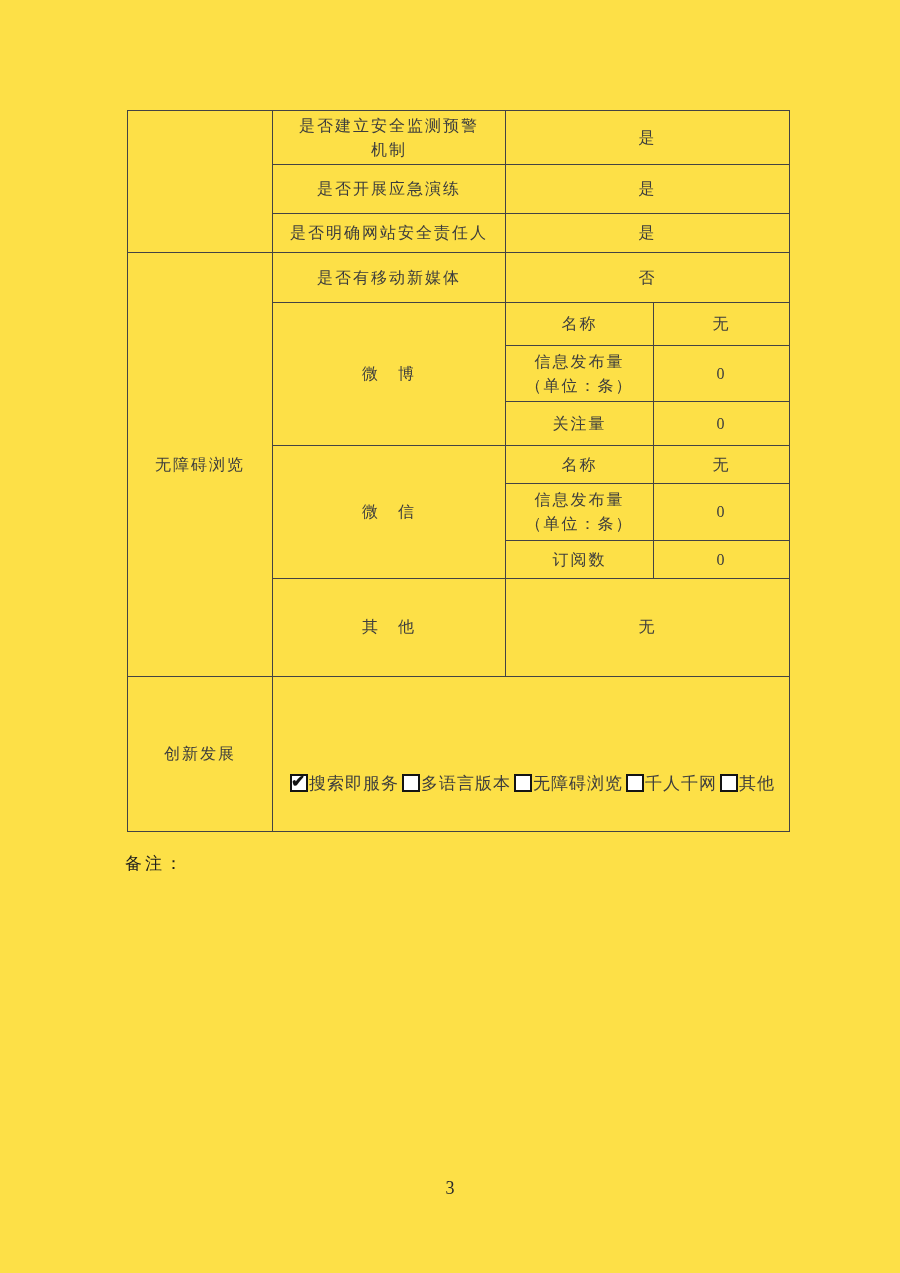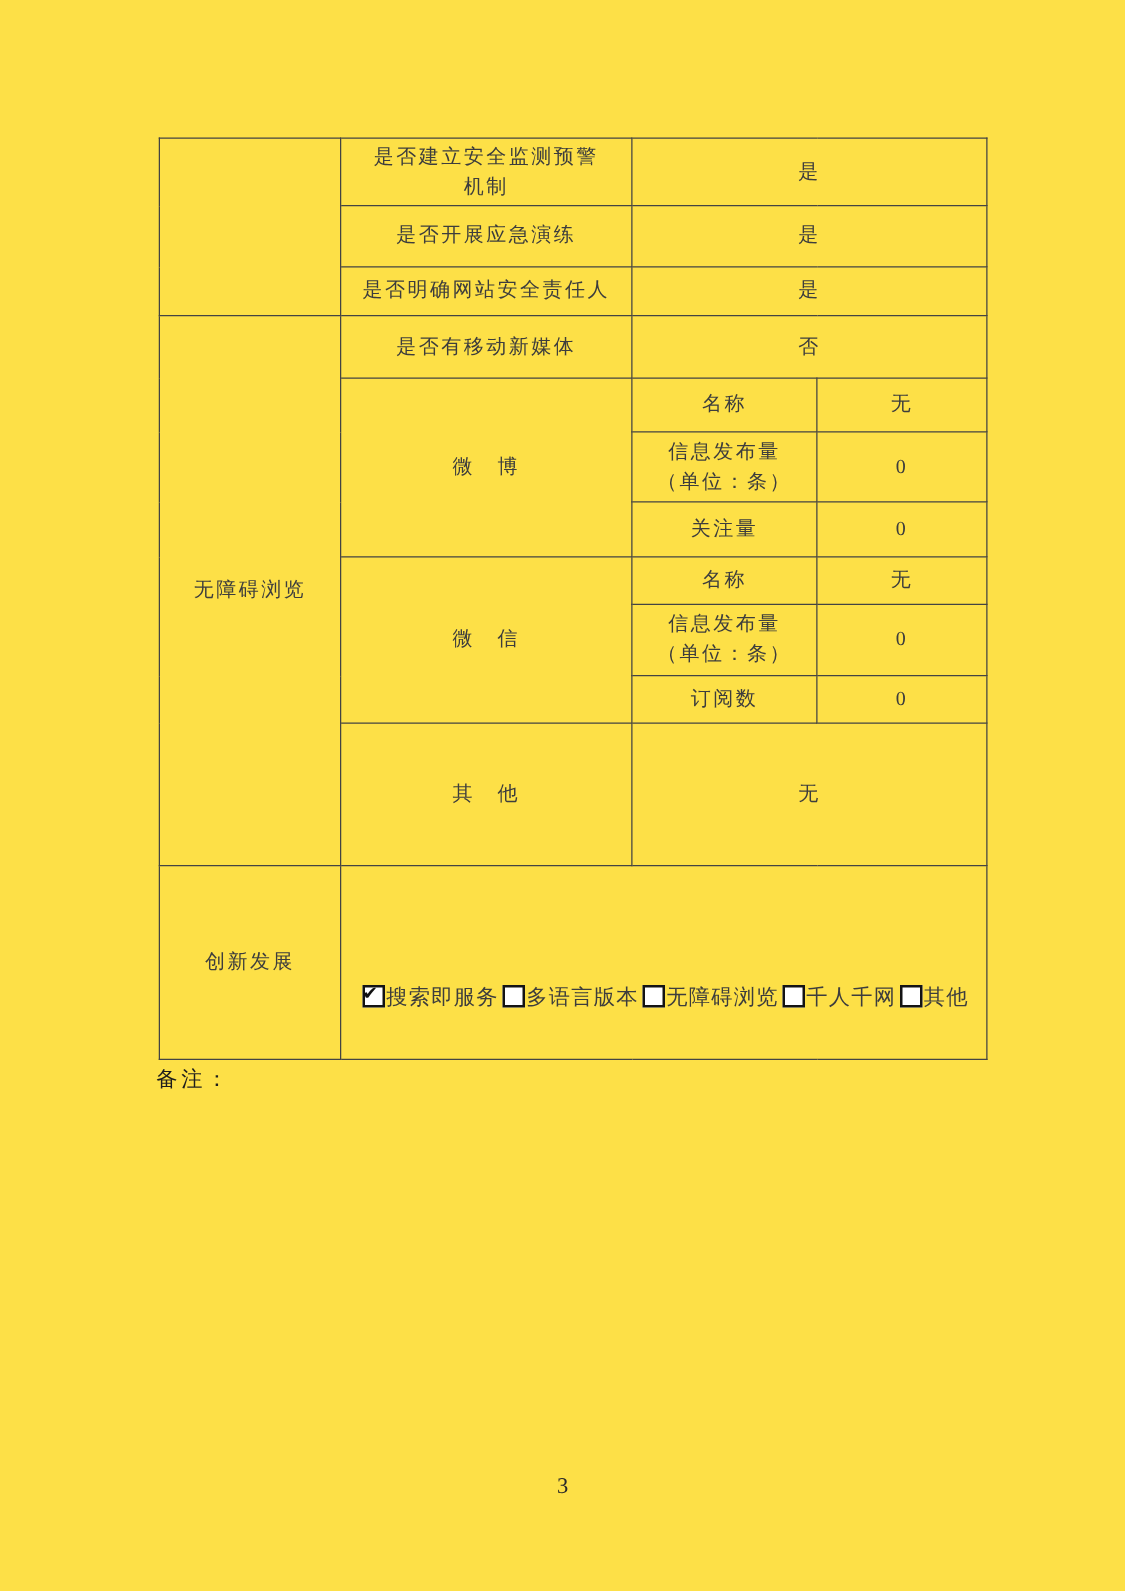--- a/index.html
+++ b/index.html
@@ -34,30 +34,29 @@
   tr.r1  { height: 54px; }
   tr.r2  { height: 49px; }
   tr.r3  { height: 39px; }
   tr.r4  { height: 50px; }
   tr.r5  { height: 43px; }
   tr.r6  { height: 56px; }
   tr.r7  { height: 44px; }
   tr.r8  { height: 38px; }
   tr.r9  { height: 57px; }
   tr.r10 { height: 38px; }
-  tr.r11 { height: 114px; font-family: Liberation Mono, monospace; }
+  tr.r11 { height: 98px; font-family: Liberation Mono, monospace; }
   tr.r12 { height: 155px; }
   td.innovation-cell { vertical-align: top; }
   .checkline {
     margin-top: 60px;
     font-size: 17px;
     letter-spacing: 1px;
     white-space: nowrap;
     text-align: center;
-    font-family: Liberation Mono, monospace;
   }
   .cbox {
     display: inline-block;
     width: 14px;
     height: 14px;
     border: 2px solid #141414;
     margin: 0 1px -3px 3px;
     position: relative;
     background: #ffffff;
   }

